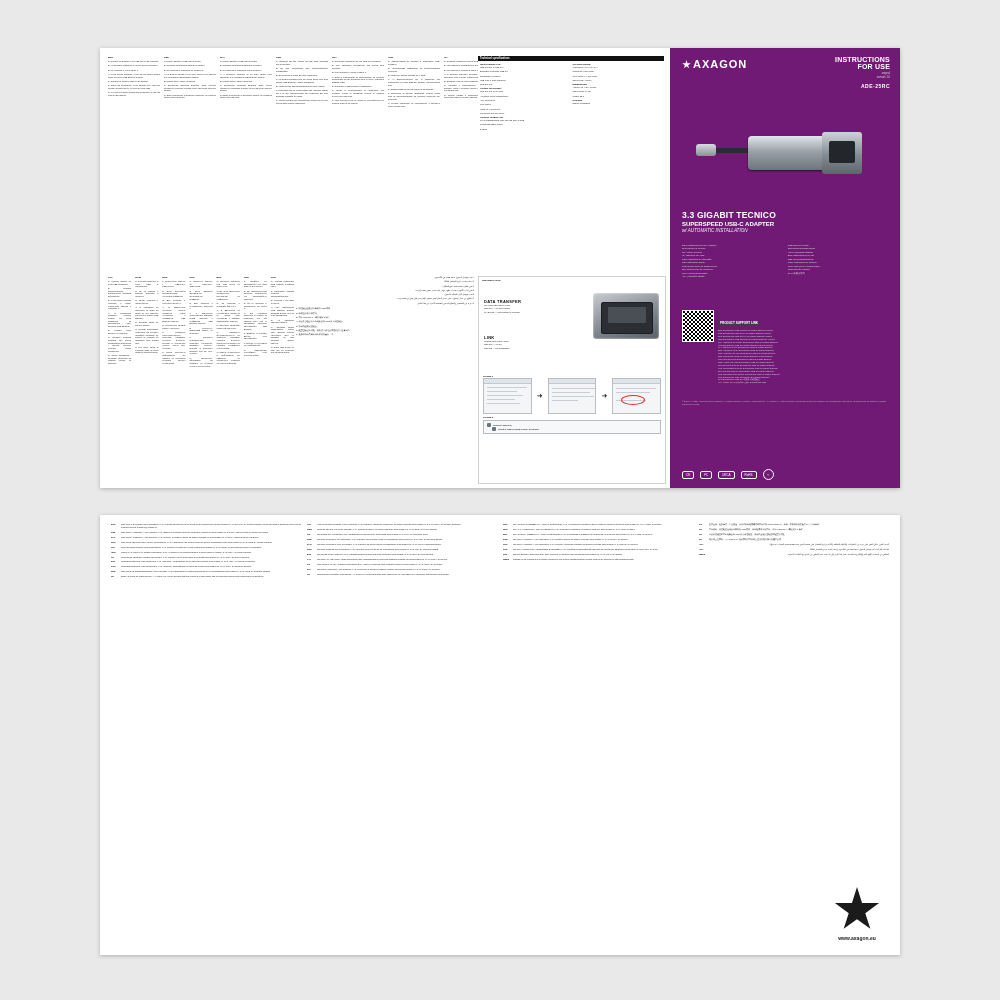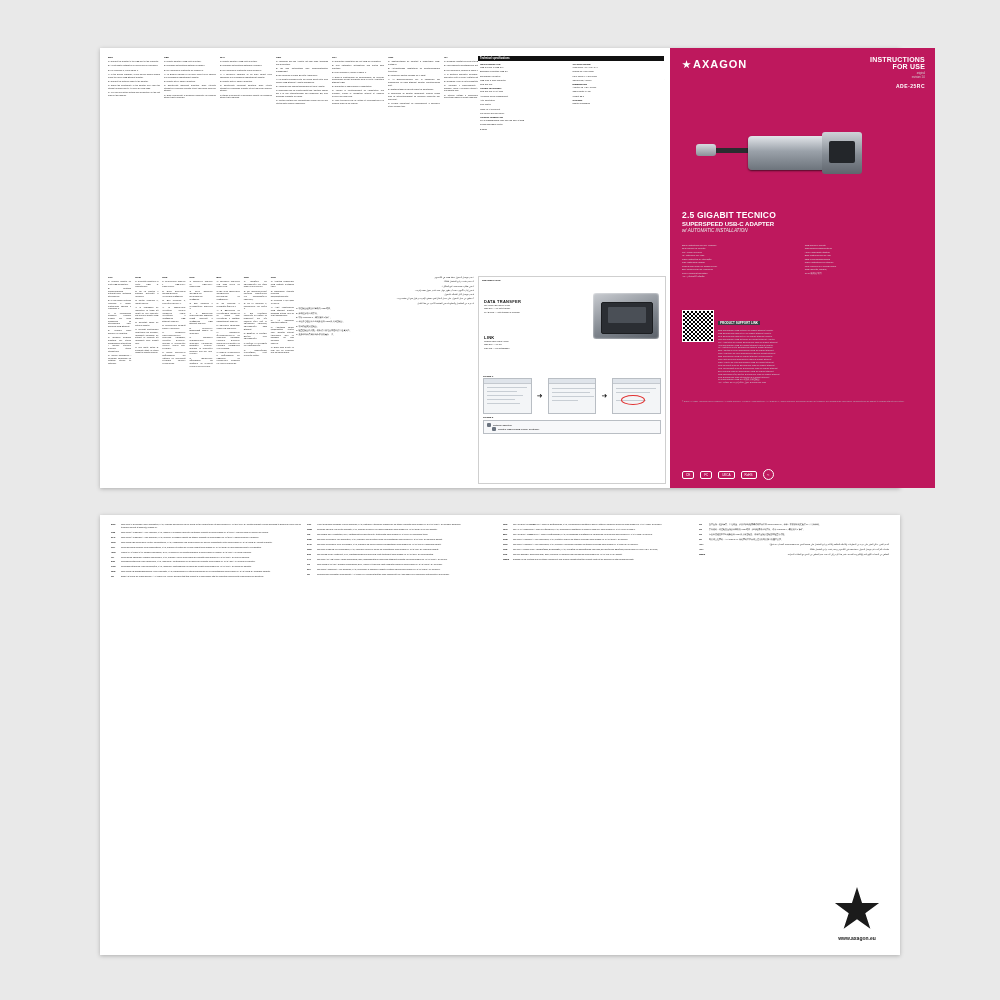--- a/index.html
+++ b/index.html
@@ -1,21 +1,21 @@
 <!DOCTYPE html>
 <html><head>
 <meta charset="utf-8">
 <style>
   html,body{margin:0;padding:0;background:#e9e9e9;}
   body{width:1000px;height:1000px;font-family:"Liberation Sans",sans-serif;overflow:hidden;}
   .sheet{position:absolute;background:#ffffff;box-shadow:0 1px 4px rgba(0,0,0,.25);}
   
   #front{left:100px;top:48px;width:800px;height:440px;}
   .front-left{position:absolute;left:0;top:0;width:570px;height:440px;}
-  .front-right{position:absolute;left:570px;top:0;width:230px;height:440px;background:#be185d;color:#fff;padding-left:35px;}
+  .front-right{position:absolute;left:570px;top:0;width:230px;height:440px;background:#701a75;color:#fff;}
   .colrow{position:absolute;display:flex;}
   .colrow.top{left:6px;top:8px;width:560px;height:212px;}
   .colrow.bottom{left:6px;top:228px;width:560px;height:206px;}
   .lang-col{flex:1 1 0;padding:0 2px;border-right:0;}
   .lang-col h4{font-size:2.4px;margin:0 0 1px 0;font-weight:bold;color:#000;}
   .tiny{font-size:2.05px;line-height:1.32;color:#1b1b1b;text-align:justify;letter-spacing:0;}
   .tiny p{margin:0 0 1.6px 0;}
   
   .spec{position:absolute;left:378px;top:8px;width:186px;height:212px;background:#fff;}
   .spec-head{background:#111;color:#fff;font-size:2.6px;padding:1px 2px;font-weight:bold;}
@@ -455,21 +455,21 @@
     </div>
 
     <div class="device">
       <div class="dev-cable"></div>
       <div class="dev-usbc"></div>
       <div class="dev-body"></div>
       <div class="dev-rj"></div>
     </div>
 
     <div class="title-blk">
-      <div class="t1"><b>2.5 GIGABIT</b> <span>TECNICO</span></div>
+      <div class="t1"><b>3.3 GIGABIT</b> <span>TECNICO</span></div>
       <div class="t2">SUPERSPEED USB-C ADAPTER</div>
       <div class="t3">w/ AUTOMATIC INSTALLATION</div>
     </div>
 
     <div class="flags" id="flagsLegend">
         <div>ENG Instructions for use (original)</div>
         <div>CZE Návod k použití</div>
         <div>SLO Návod na použitie</div>
         <div>GER Bedienungsanleitung</div>
         <div>FRA Mode d'emploi</div>

